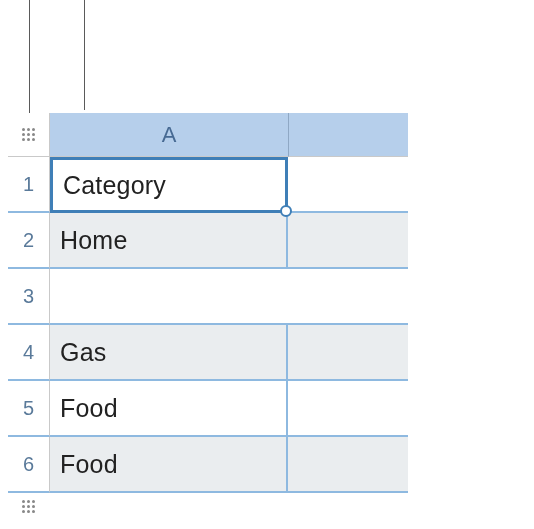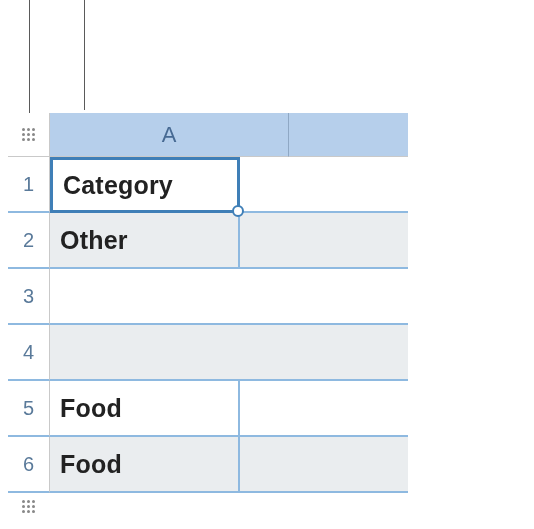--- a/index.html
+++ b/index.html
@@ -98,24 +98,24 @@
     }
     .cell {
       display: flex;
       align-items: center;
       padding-left: 10px;
       border-bottom: 2px solid #8eb9e0;
       font-size: 25px;
       color: #222;
     }
     .cell-a {
-      width: 190px;
+      width: 238px;
       flex-shrink: 0;
       border-right: 2px solid #8eb9e0;
-      font-weight: 700;
+      font-weight: 400;
       letter-spacing: 0.2px;
     }
     .cell-b {
       flex: 1;
       background: transparent;
     }
     .row-alt .cell-a {
       background: #eaedef;
     }
     .row-alt .cell-b {
@@ -181,31 +181,32 @@
     <div class="row-header-cell row-header-first">1</div>
     <div class="cell cell-a">
       <span>Category</span>
       <div class="selection-handle"></div>
     </div>
     <div class="cell cell-b"></div>
   </div>
 
   <div class="data-row row-alt">
     <div class="row-header-cell">2</div>
-    <div class="cell cell-a">Other</div>
+    <div class="cell cell-a">Home</div>
     <div class="cell cell-b"></div>
   </div>
 
   <div class="data-row">
     <div class="row-header-cell">3</div>
     <div class="cell cell-b"></div>
   </div>
 
   <div class="data-row row-alt">
     <div class="row-header-cell">4</div>
+    <div class="cell cell-a">Gas</div>
     <div class="cell cell-b"></div>
   </div>
 
   <div class="data-row">
     <div class="row-header-cell">5</div>
     <div class="cell cell-a">Food</div>
     <div class="cell cell-b"></div>
   </div>
 
   <div class="data-row row-alt">

